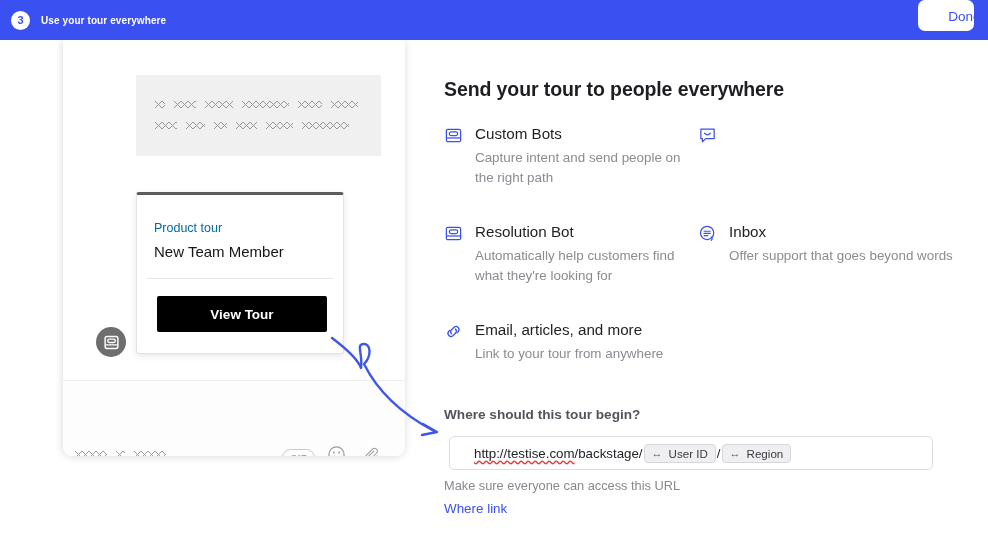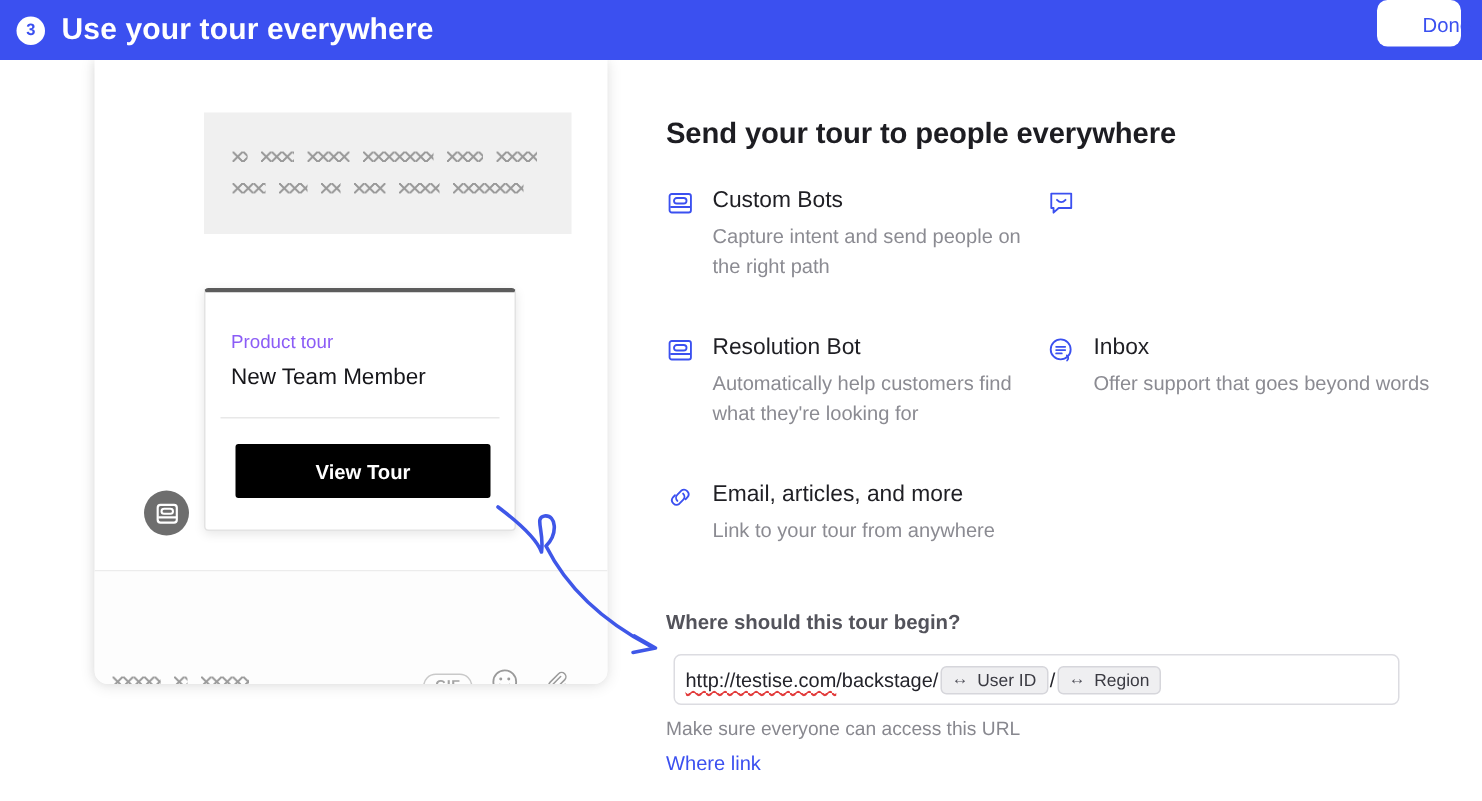--- a/index.html
+++ b/index.html
@@ -20,21 +20,21 @@
   }
   .step-badge {
     width: 19px; height: 19px; border-radius: 50%;
     background: #ffffff; color: #3b50f0;
     font-size: 11px; font-weight: bold;
     display: flex; align-items: center; justify-content: center;
     margin-left: 11px; flex: 0 0 auto;
     line-height: 1;
   }
   .topbar-title {
-    color: #ffffff; font-size: 20px; font-weight: bold;
+    color: #ffffff; font-size: 10px; font-weight: bold;
     margin-left: 11px; letter-spacing: 0.1px;
   }
   .done-btn {
     position: absolute; right: 14px; top: 0;
     width: 56px; height: 31px;
     background: #ffffff; color: #3b50f0;
     border: none; border-radius: 7px;
     font-family: "Liberation Sans", sans-serif;
     font-size: 13.5px; font-weight: normal;
     cursor: pointer;
@@ -73,21 +73,21 @@
     position: absolute; left: 73px; top: 152px;
     width: 208px; height: 162px;
     background: #ffffff;
     border: 1px solid #e3e3e3;
     border-top: 3px solid #5c5c5c;
     border-radius: 3px;
     box-shadow: 0 2px 7px rgba(0,0,0,0.10);
   }
   .tour-label {
     position: absolute; left: 17px; top: 26px;
-    font-size: 12.5px; color: #8b5cf6;
+    font-size: 12.5px; color: #0369a1;
   }
   .tour-title {
     position: absolute; left: 17px; top: 48px;
     font-size: 15px; color: #16161a; font-weight: normal;
   }
   .tour-divider {
     position: absolute; left: 10px; right: 10px; top: 83px;
     height: 1px; background: #e8e8e8;
   }
   .view-tour-btn {
@@ -153,21 +153,21 @@
 
   .url-label {
     position: absolute; left: 444px; top: 407px;
     font-size: 13.6px; font-weight: bold; color: #53535b;
   }
   .url-field {
     position: absolute; left: 449px; top: 436px;
     width: 484px; height: 34px;
     border: 1px solid #dcdce1; border-radius: 5px;
     background: #ffffff;
-    display: flex; align-items: center; padding: 0 7px;
+    display: flex; align-items: center; padding: 0 24px;
     font-size: 13.3px; color: #23232a;
   }
   .url-text { position: relative; white-space: pre; }
   .spell {
     text-decoration: underline wavy #e23b3b;
     text-decoration-skip-ink: none;
     text-underline-offset: 2px;
   }
   .token {
     display: inline-flex; align-items: center; gap: 6px;

